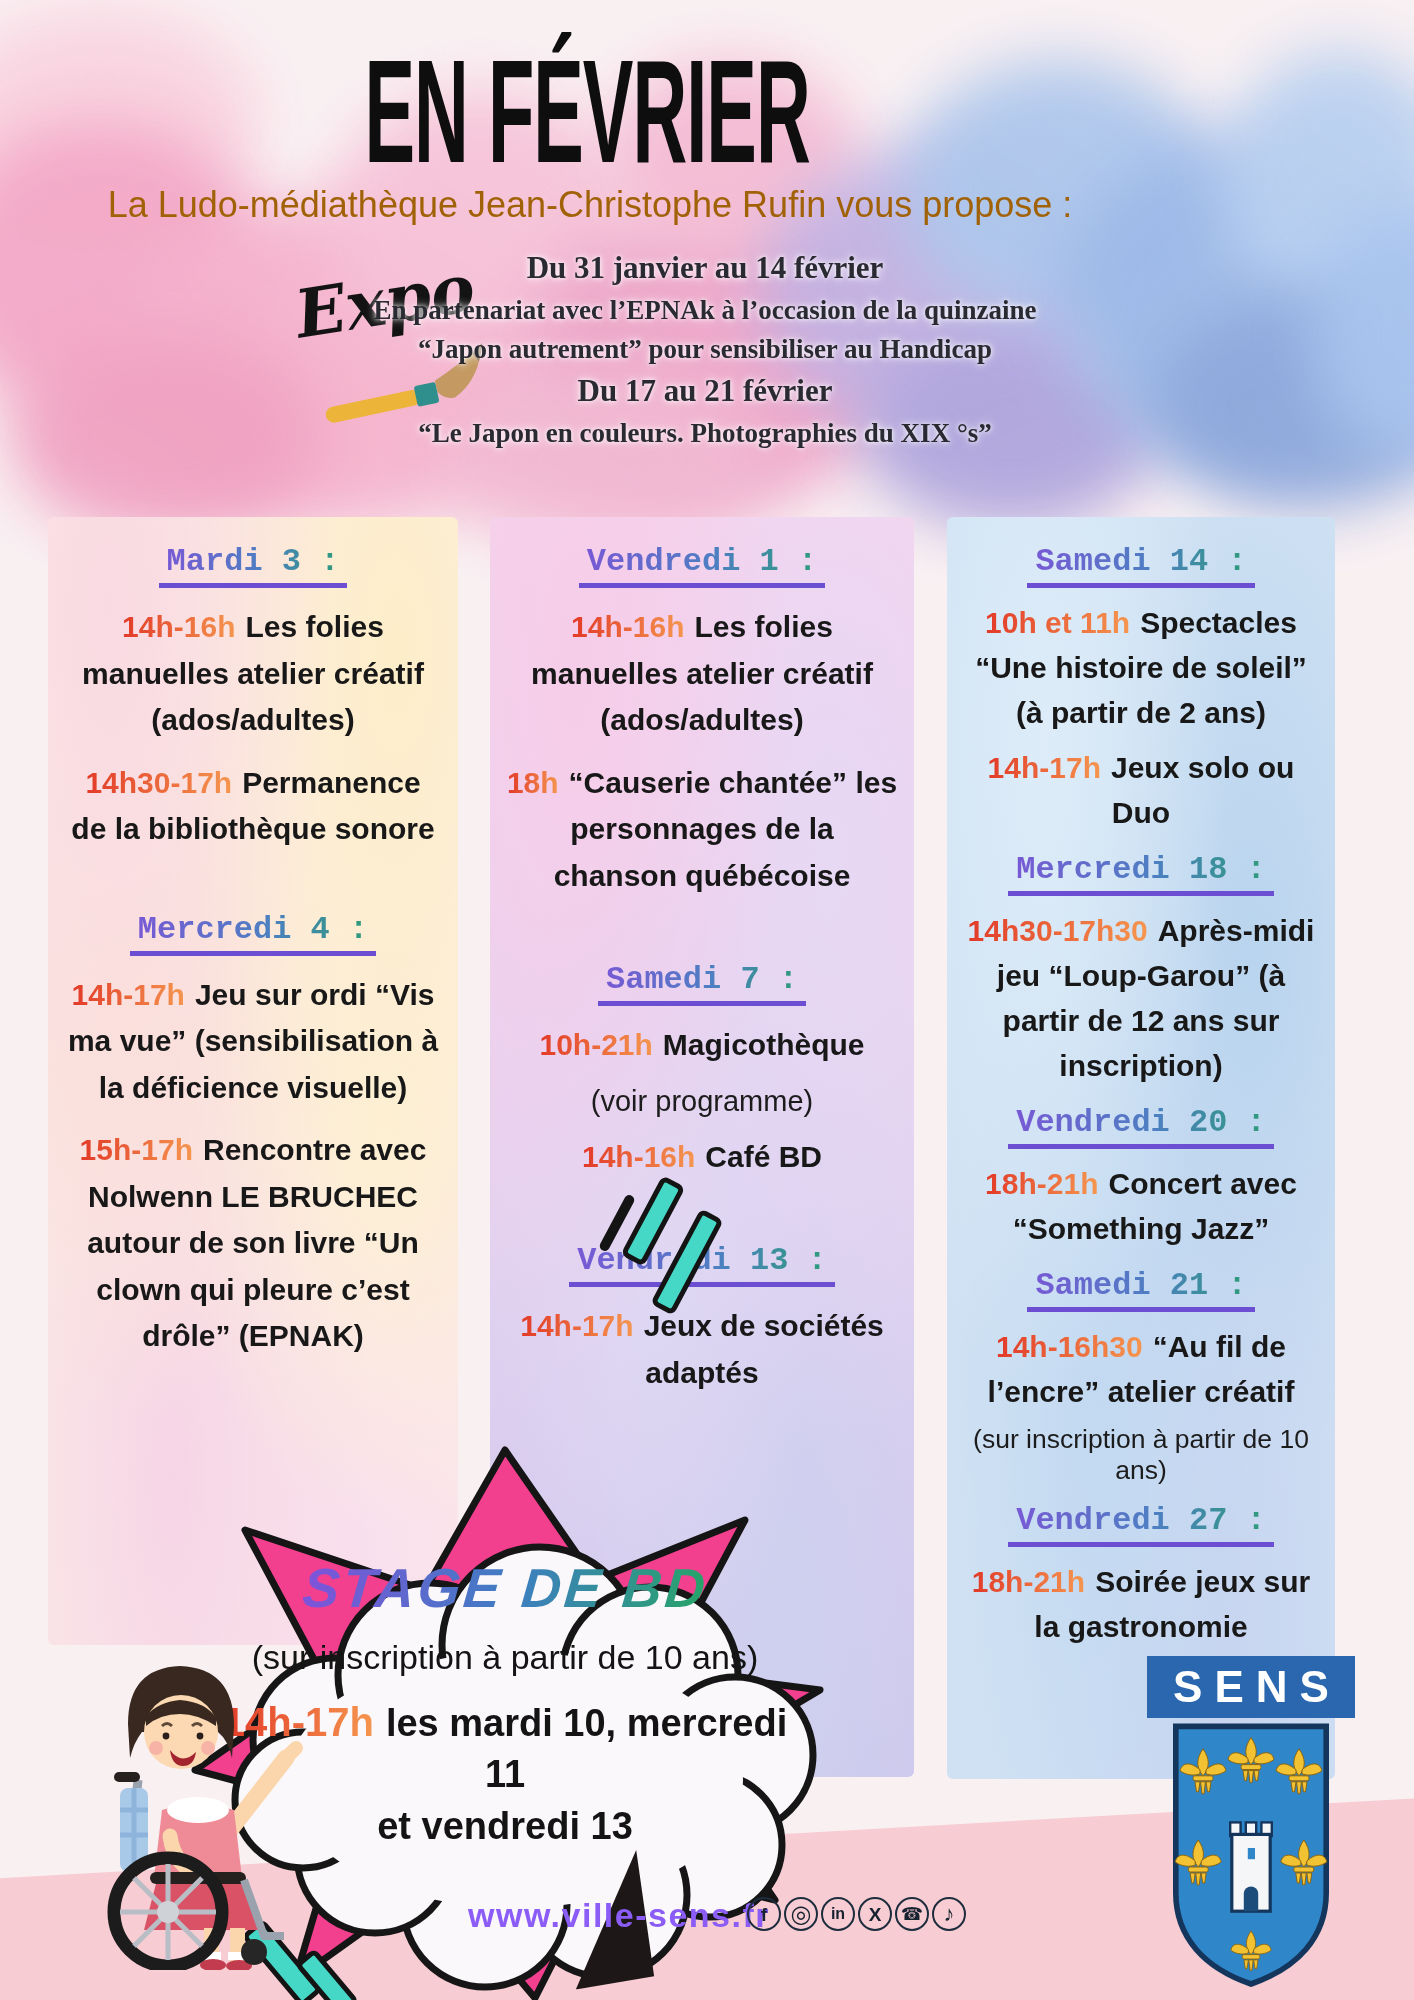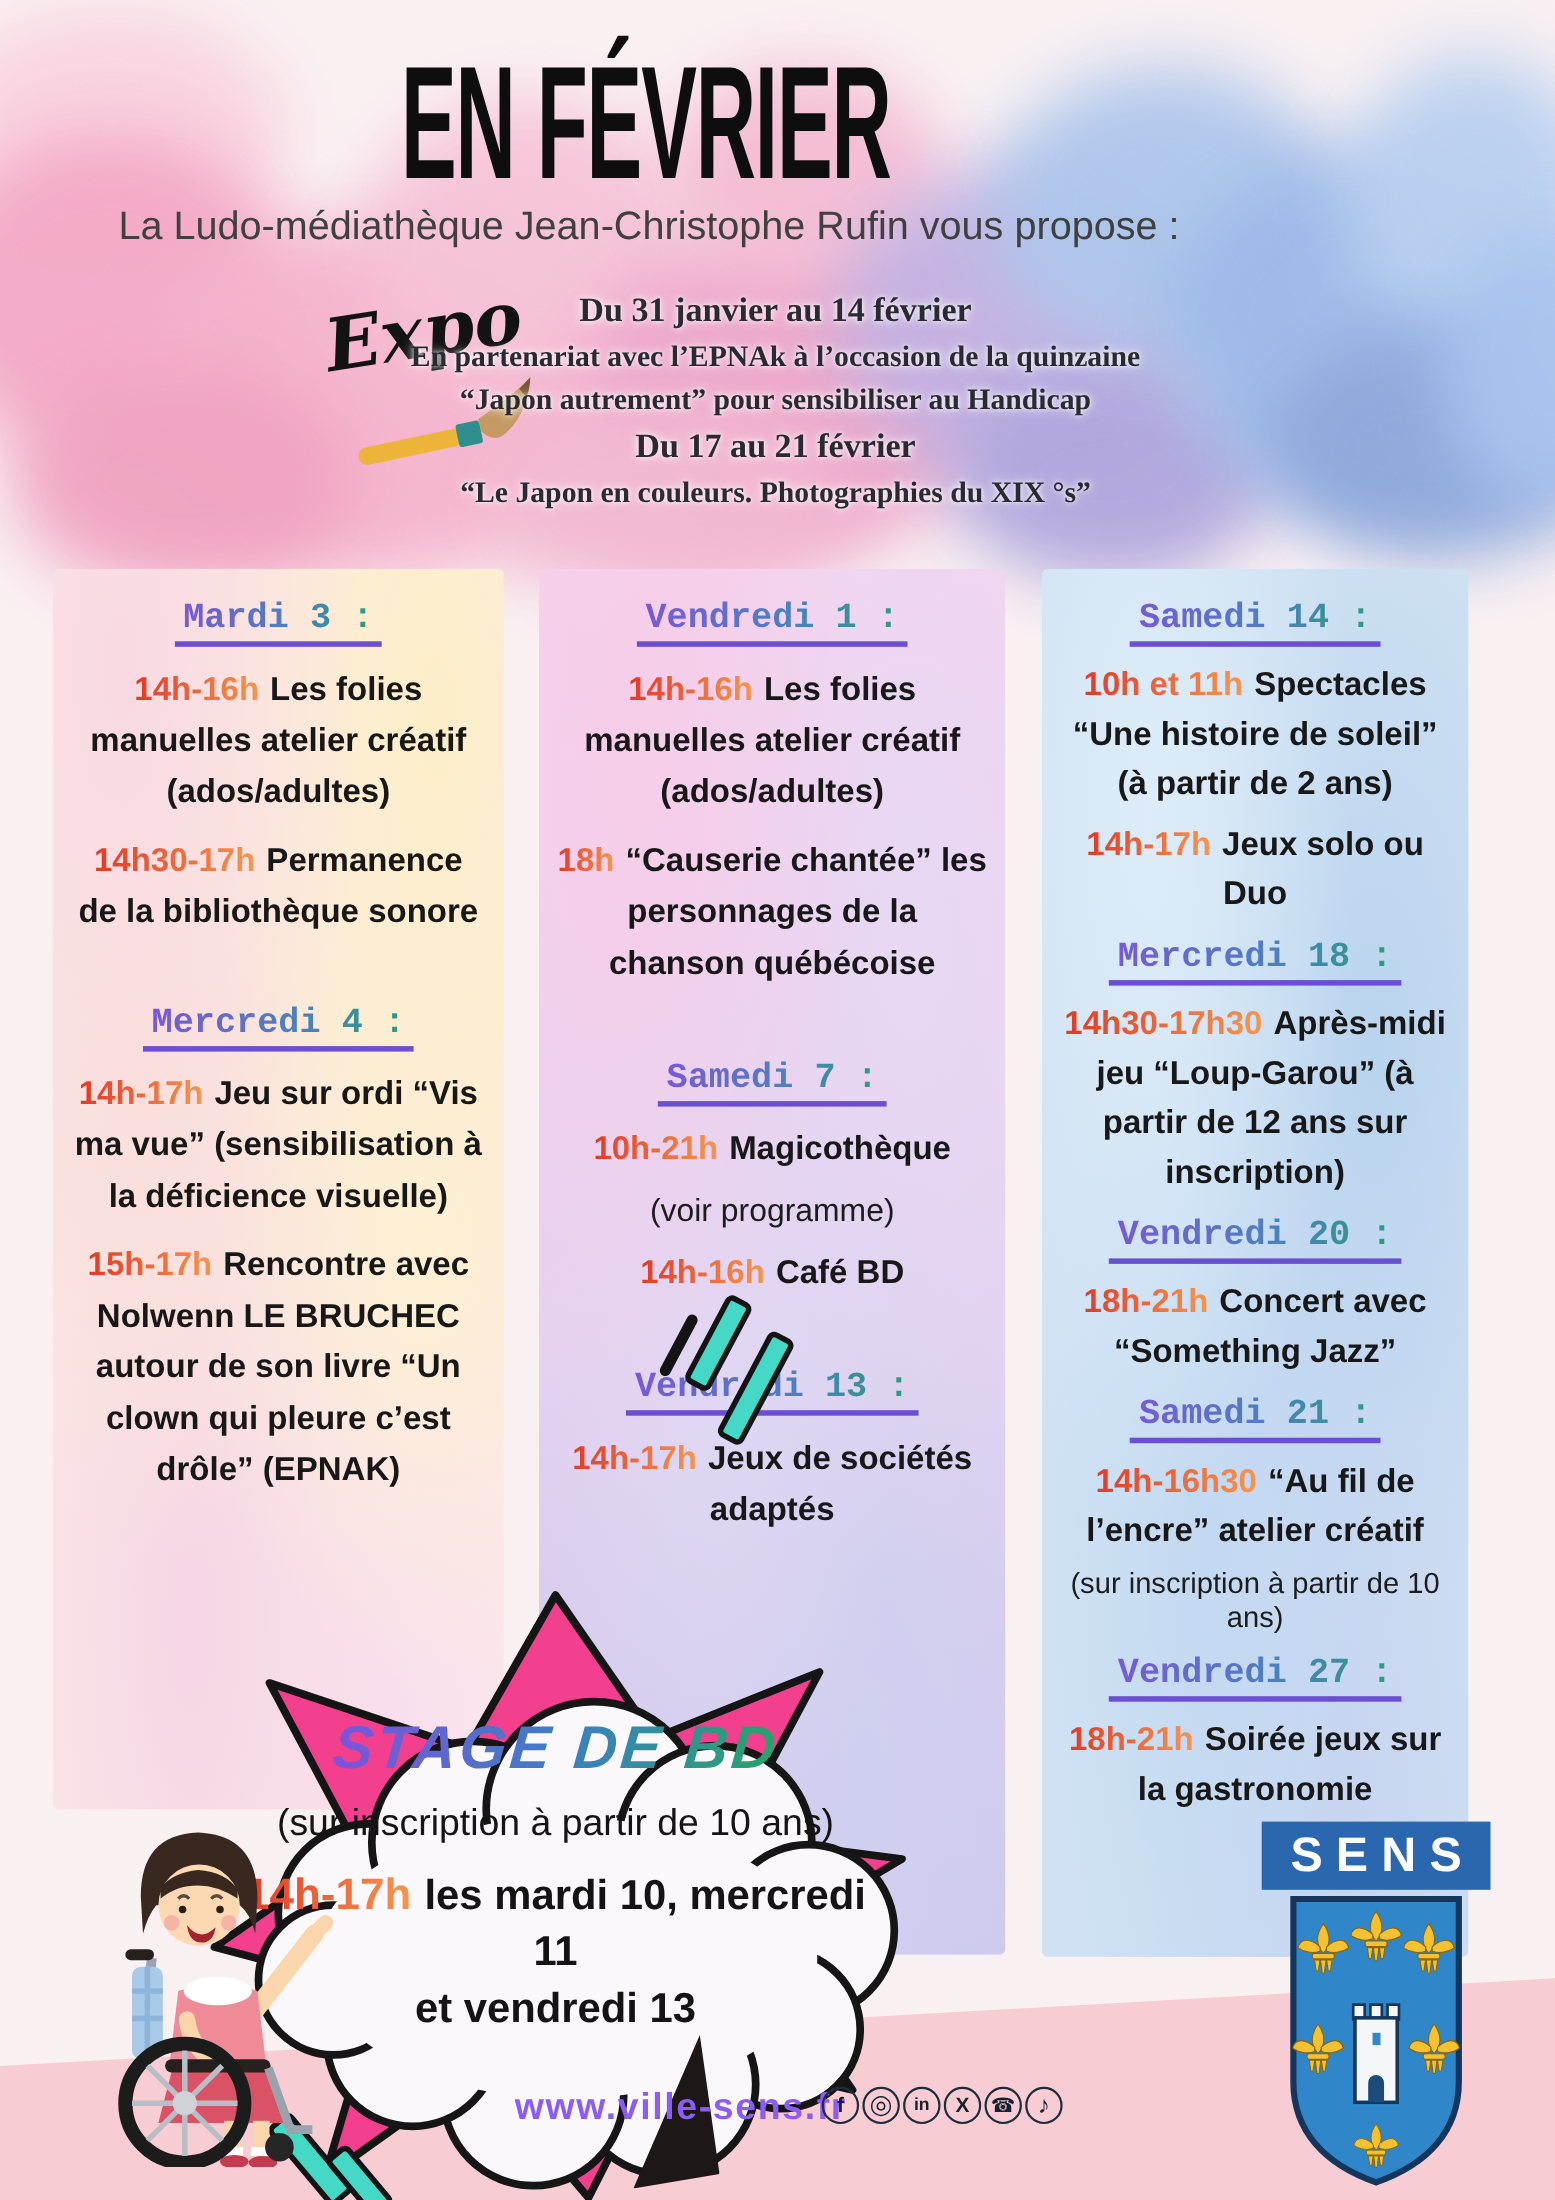--- a/index.html
+++ b/index.html
@@ -8,26 +8,26 @@
 
   
   .clouds{position:absolute;inset:0;z-index:0;}
   .clouds .c{position:absolute;border-radius:50%;filter:blur(30px);opacity:.95;}
 
   
   .title{position:absolute;left:0;top:28px;width:1174px;text-align:center;z-index:2;
          font-weight:bold;font-size:146px;letter-spacing:-2px;color:#0e0e0e;white-space:nowrap;}
   .title .squeeze{display:inline-block;transform:scaleX(.52);transform-origin:center;}
   .subtitle{position:absolute;left:0;top:184px;width:1180px;text-align:center;z-index:2;
-            font-size:36px;color:#404040;}
+            font-size:36px;color:#a16207;}
   .expo-script{position:absolute;left:280px;top:262px;width:210px;z-index:2;text-align:center;
                font-family:"DejaVu Serif",serif;font-style:italic;font-weight:bold;font-size:66px;
                color:#131313;transform:rotate(-9deg);}
   .brush{position:absolute;left:322px;top:338px;z-index:2;}
-  .expo-lines{position:absolute;left:300px;top:260px;width:810px;z-index:2;text-align:center;
+  .expo-lines{position:absolute;left:300px;top:246px;width:810px;z-index:2;text-align:center;
               font-family:"Liberation Serif",serif;font-weight:bold;color:#2a2a32;
               text-shadow:0 0 10px rgba(255,255,255,.9),0 0 4px rgba(255,255,255,.8);}
   .expo-lines .l{font-size:27px;line-height:1.45;}
   .expo-lines .l.big{font-size:31px;}
 
   
   .panel{position:absolute;top:517px;border-radius:6px;text-align:center;z-index:1;
          padding:26px 16px 0;box-sizing:border-box;overflow:hidden;}
   #col1{left:48px;width:410px;height:1128px;background:
         radial-gradient(ellipse at 15% 8%,#f9d9e2 0%,transparent 45%),

